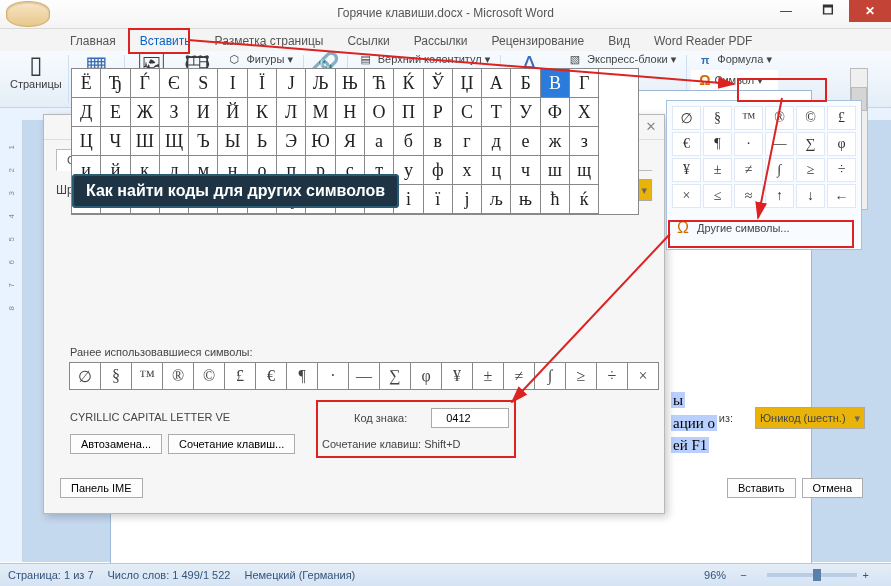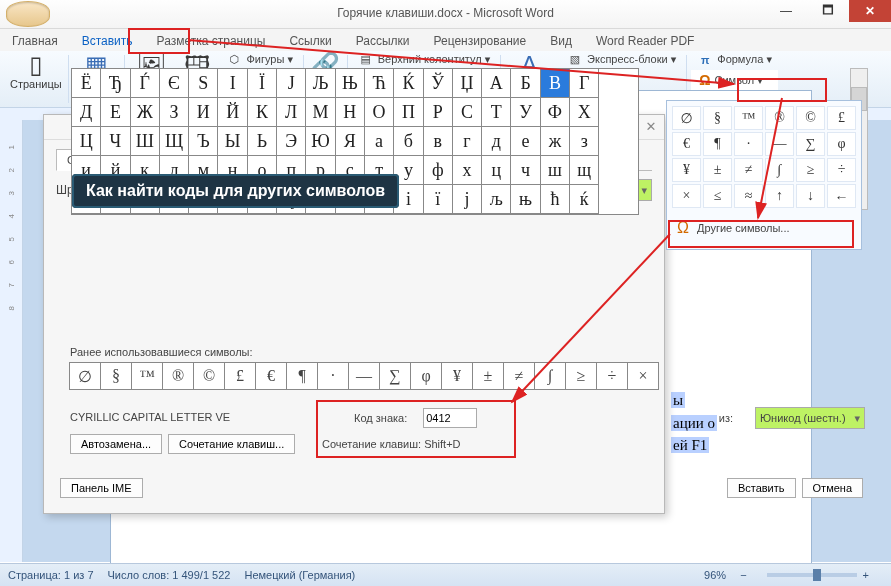--- a/index.html
+++ b/index.html
@@ -4,21 +4,21 @@
 <style>
 html,body{margin:0;padding:0;font-family:"Segoe UI",Tahoma,sans-serif;font-size:12px;background:#fff;color:#444;width:891px;height:586px;overflow:hidden;position:relative}
 
 .titlebar{height:28px;background:linear-gradient(#fefefe,#f4f4f4);border-bottom:1px solid #d9d9d9;display:flex;align-items:center;position:relative}
 .office-button{width:42px;height:24px;margin:2px 6px;border-radius:50%/40%;background:linear-gradient(#f9e6c6,#e7c78c);border:1px solid #d4b06a;box-shadow:0 1px 2px rgba(0,0,0,.2) inset}
 .title-center{position:absolute;left:0;right:0;text-align:center;top:6px;color:#555;pointer-events:none}
 .win-controls{position:absolute;right:0;top:0;display:flex}
 .win-btn{width:42px;height:22px;display:flex;align-items:center;justify-content:center;font-size:12px;color:#333}
 .win-btn.close{background:#c34336;color:#fff;font-weight:bold}
 
-.ribbon-tabs{height:22px;display:flex;align-items:flex-end;background:#f4f4f4}
+.ribbon-tabs{height:22px;display:flex;align-items:flex-end;padding-left:58px;background:#f4f4f4}
 .ribbon-tab{padding:3px 12px;color:#555;cursor:pointer}
 .ribbon-tab.active{color:#0b61c4}
 
 .ribbon{height:56px;background:linear-gradient(#f7fbff,#e4eef7);border-bottom:1px solid #c3d4e7;display:flex;align-items:stretch;padding-left:4px}
 .group{display:flex;flex-direction:column;align-items:center;justify-content:flex-start;padding:0 6px;position:relative;font-size:11px;color:#3a3a3a}
 .group .glyph{font-size:24px;line-height:1;margin-top:2px}
 .group .lbl{margin-top:1px}
 .vsep{width:1px;background:#cfdef0;margin:4px 0}
 .rbtn{display:flex;align-items:center;padding:2px 6px;font-size:11px;color:#444;white-space:nowrap}
 .rbtn .ic{width:16px;text-align:center;margin-right:4px}
@@ -37,35 +37,35 @@
 
 .dialog{position:absolute;left:43px;top:114px;width:620px;height:398px;background:#f6f6f6;border:1px solid #b8b8b8;box-shadow:3px 3px 8px rgba(0,0,0,.2);z-index:5}
 .dlg-title{height:24px;display:flex;align-items:center;justify-content:center;background:#f6f6f6;border-bottom:1px solid #ddd;position:relative;font-size:13px;color:#555}
 .dlg-close{position:absolute;right:0;top:0;display:flex}
 .dlg-close div{width:26px;height:22px;display:flex;align-items:center;justify-content:center;color:#888}
 .dlg-body{padding:8px 12px}
 .dlg-tabs{display:flex;border-bottom:1px solid #bbb;margin-bottom:8px}
 .dlg-tab{padding:4px 10px;border:1px solid #bbb;background:#fff;margin-right:2px;border-bottom:1px solid #fff;position:relative;top:1px;font-size:11px}
 .dlg-tab.inactive{background:#f1f1f1;border-bottom:1px solid #bbb}
 .fontrow{display:flex;align-items:center;margin-bottom:6px}
-.combo{display:inline-flex;align-items:center;background:#bef264;border:1px solid #aaa;height:20px;padding:0 4px;font-size:11px;position:relative}
+.combo{display:inline-flex;align-items:center;background:#eab308;border:1px solid #aaa;height:20px;padding:0 4px;font-size:11px;position:relative}
 .combo::after{content:"▾";position:absolute;right:4px;color:#666}
 .charblock{position:absolute;left:71px;top:68px;right:24px}
 .chargrid{border:1px solid #888;background:#fff;width:566px}
 .chargrid .row{display:flex}
 .cell{width:28.3px;height:28px;border:1px solid #888;margin:-1px 0 0 -1px;display:flex;align-items:center;justify-content:center;font-family:"Times New Roman",serif;font-size:18px;color:#222;cursor:pointer}
 .cell.selected{background:#2a7bdc;color:#fff}
 .scroll{position:absolute;right:-1px;top:0;width:16px;height:140px;background:#efefef;border:1px solid #bbb}
 .scroll .thumb{background:#d5d5d5;height:22px;margin-top:18px;border:1px solid #bbb}
 .recent-lbl{position:absolute;left:70px;top:346px;font-size:11px}
 .recentgrid{position:absolute;left:70px;top:362px;display:flex}
 .rcell{width:30px;height:26px;border:1px solid #888;margin-left:-1px;display:flex;align-items:center;justify-content:center;font-family:"Times New Roman",serif;font-size:16px;background:#fff}
 .charname{position:absolute;left:70px;top:411px;font-size:11px}
 .codelbls{position:absolute;left:354px;top:408px;display:flex;align-items:center;font-size:11px}
-.codelbls input{width:48px;height:18px;border:1px solid #aaa;margin:0 16px;font-size:11px;padding:0 2px}
+.codelbls input{width:48px;height:18px;border:1px solid #aaa;margin:0 24px;font-size:11px;padding:0 14px}
 .fromcombo{position:absolute;right:26px;top:407px;font-size:11px;display:flex;align-items:center}
 .fromcombo .combo{width:100px}
 .dlg-btns{position:absolute;left:70px;top:434px;display:flex}
 .dlg-btns button,.bottombtns button,.panelime button{background:#fdfdfd;border:1px solid #acacac;padding:3px 10px;font-size:11px;margin-right:6px;cursor:pointer}
 .shortcut-lbl{position:absolute;left:322px;top:438px;font-size:11px}
 .bottombtns{position:absolute;right:22px;top:478px;display:flex}
 .panelime{position:absolute;left:60px;top:478px}
 
 .flyout{position:absolute;left:666px;top:100px;width:186px;height:140px;background:#f8fbff;border:1px solid #a7c0dd;z-index:6;padding:4px}
 .flyout-grid{display:flex;flex-wrap:wrap}

